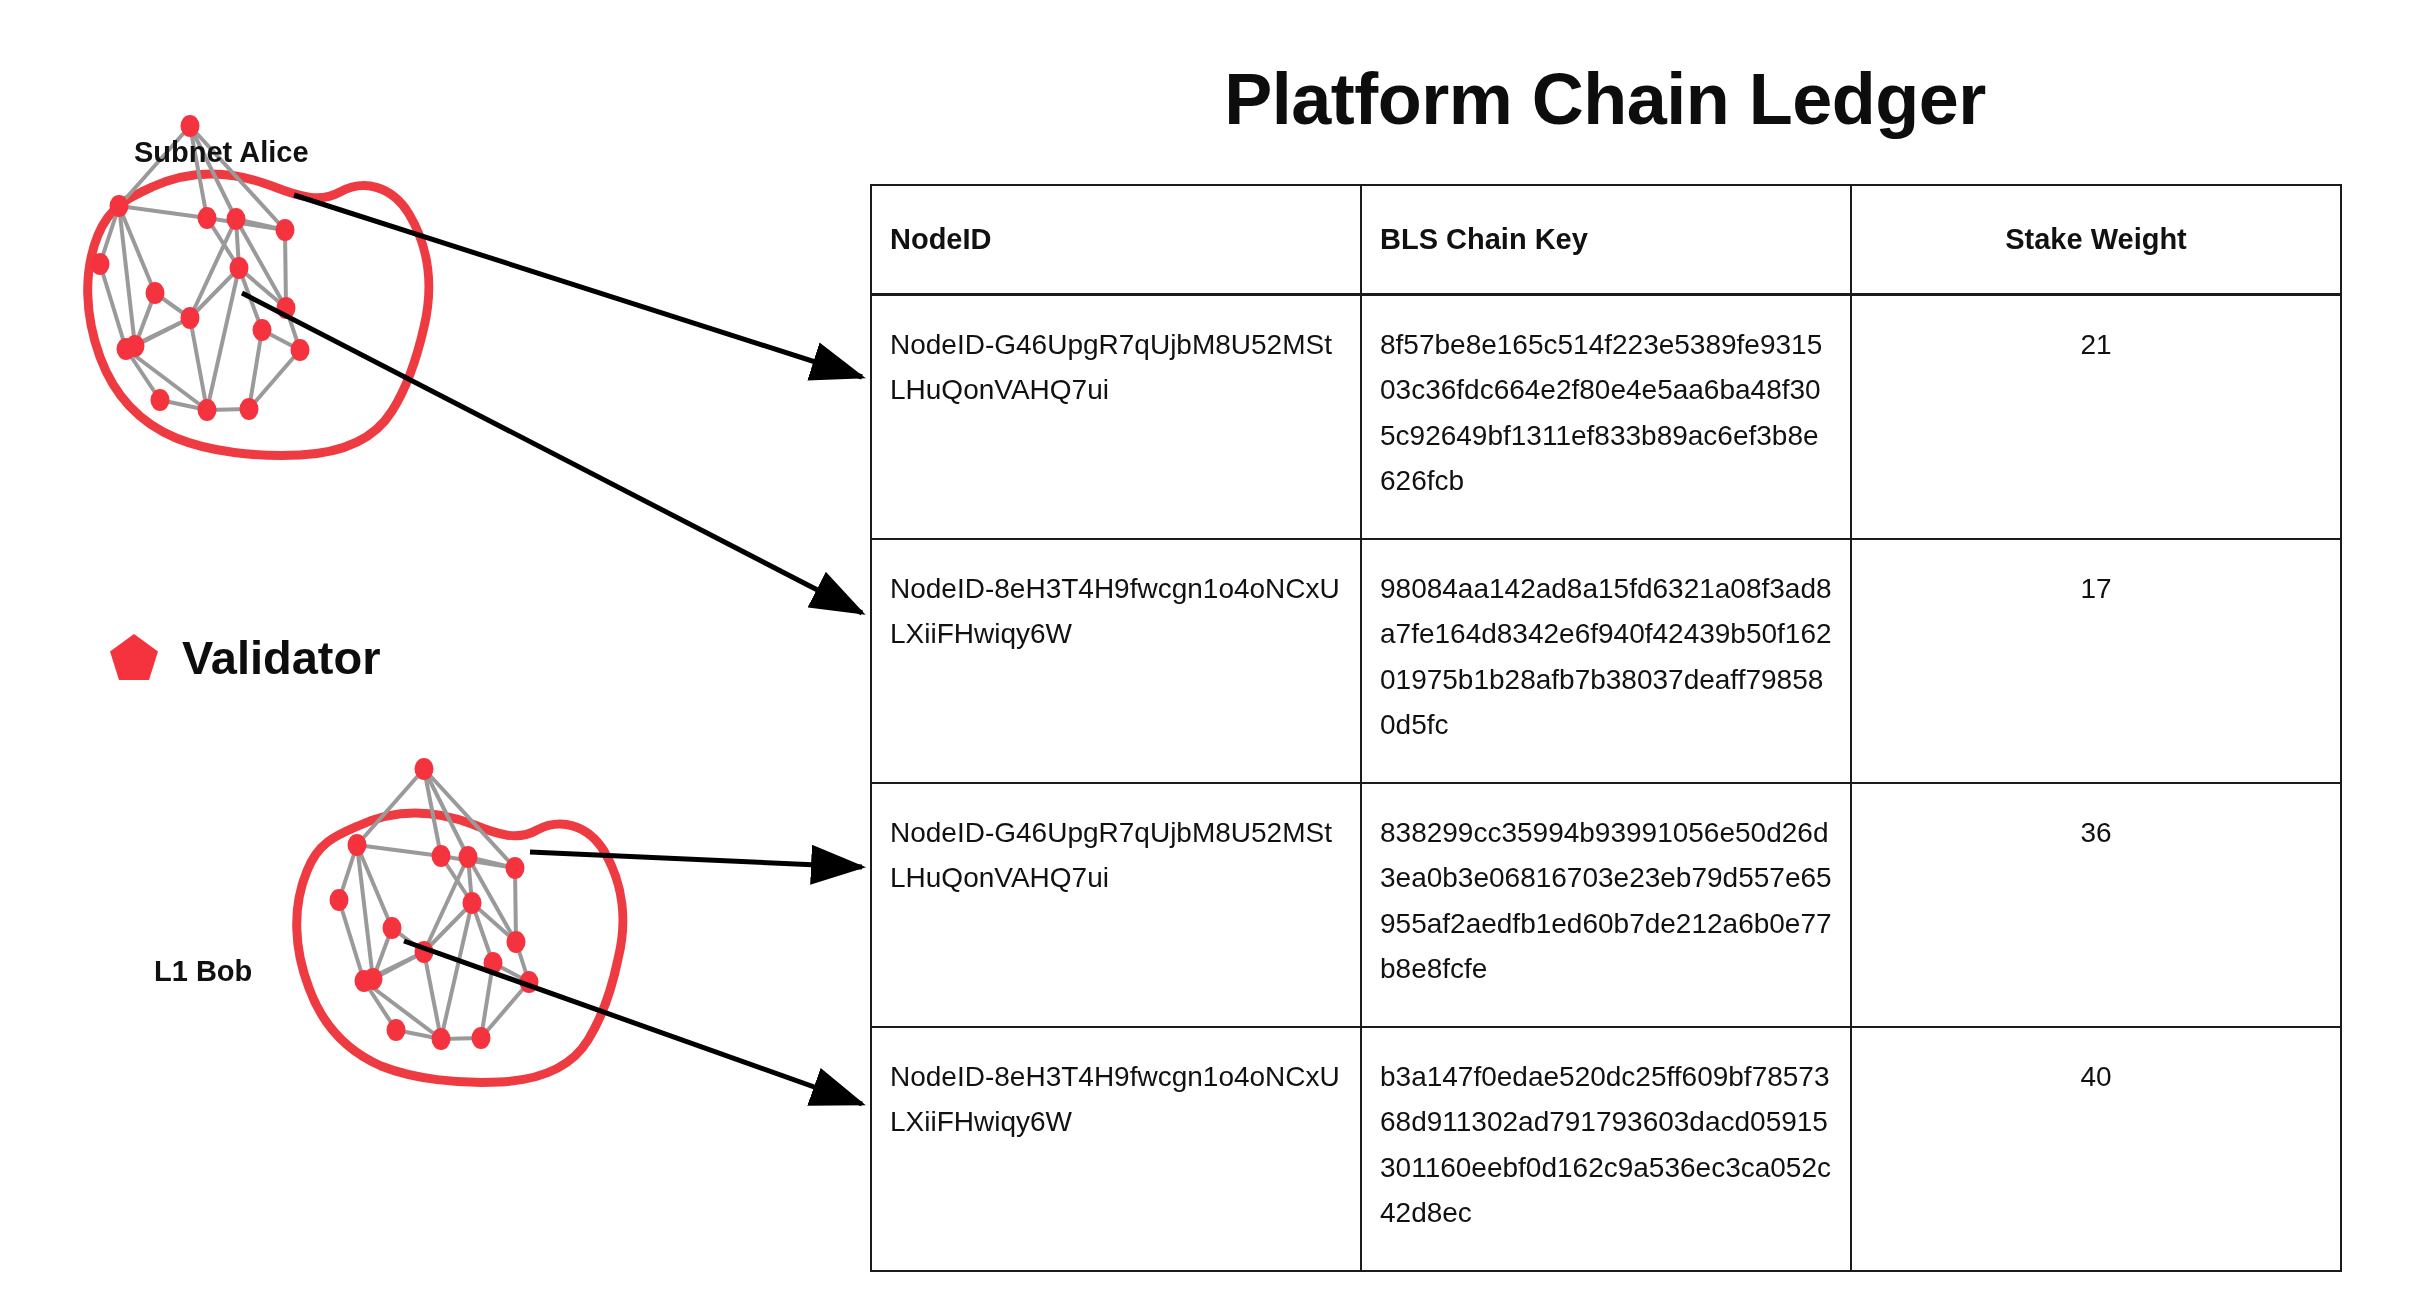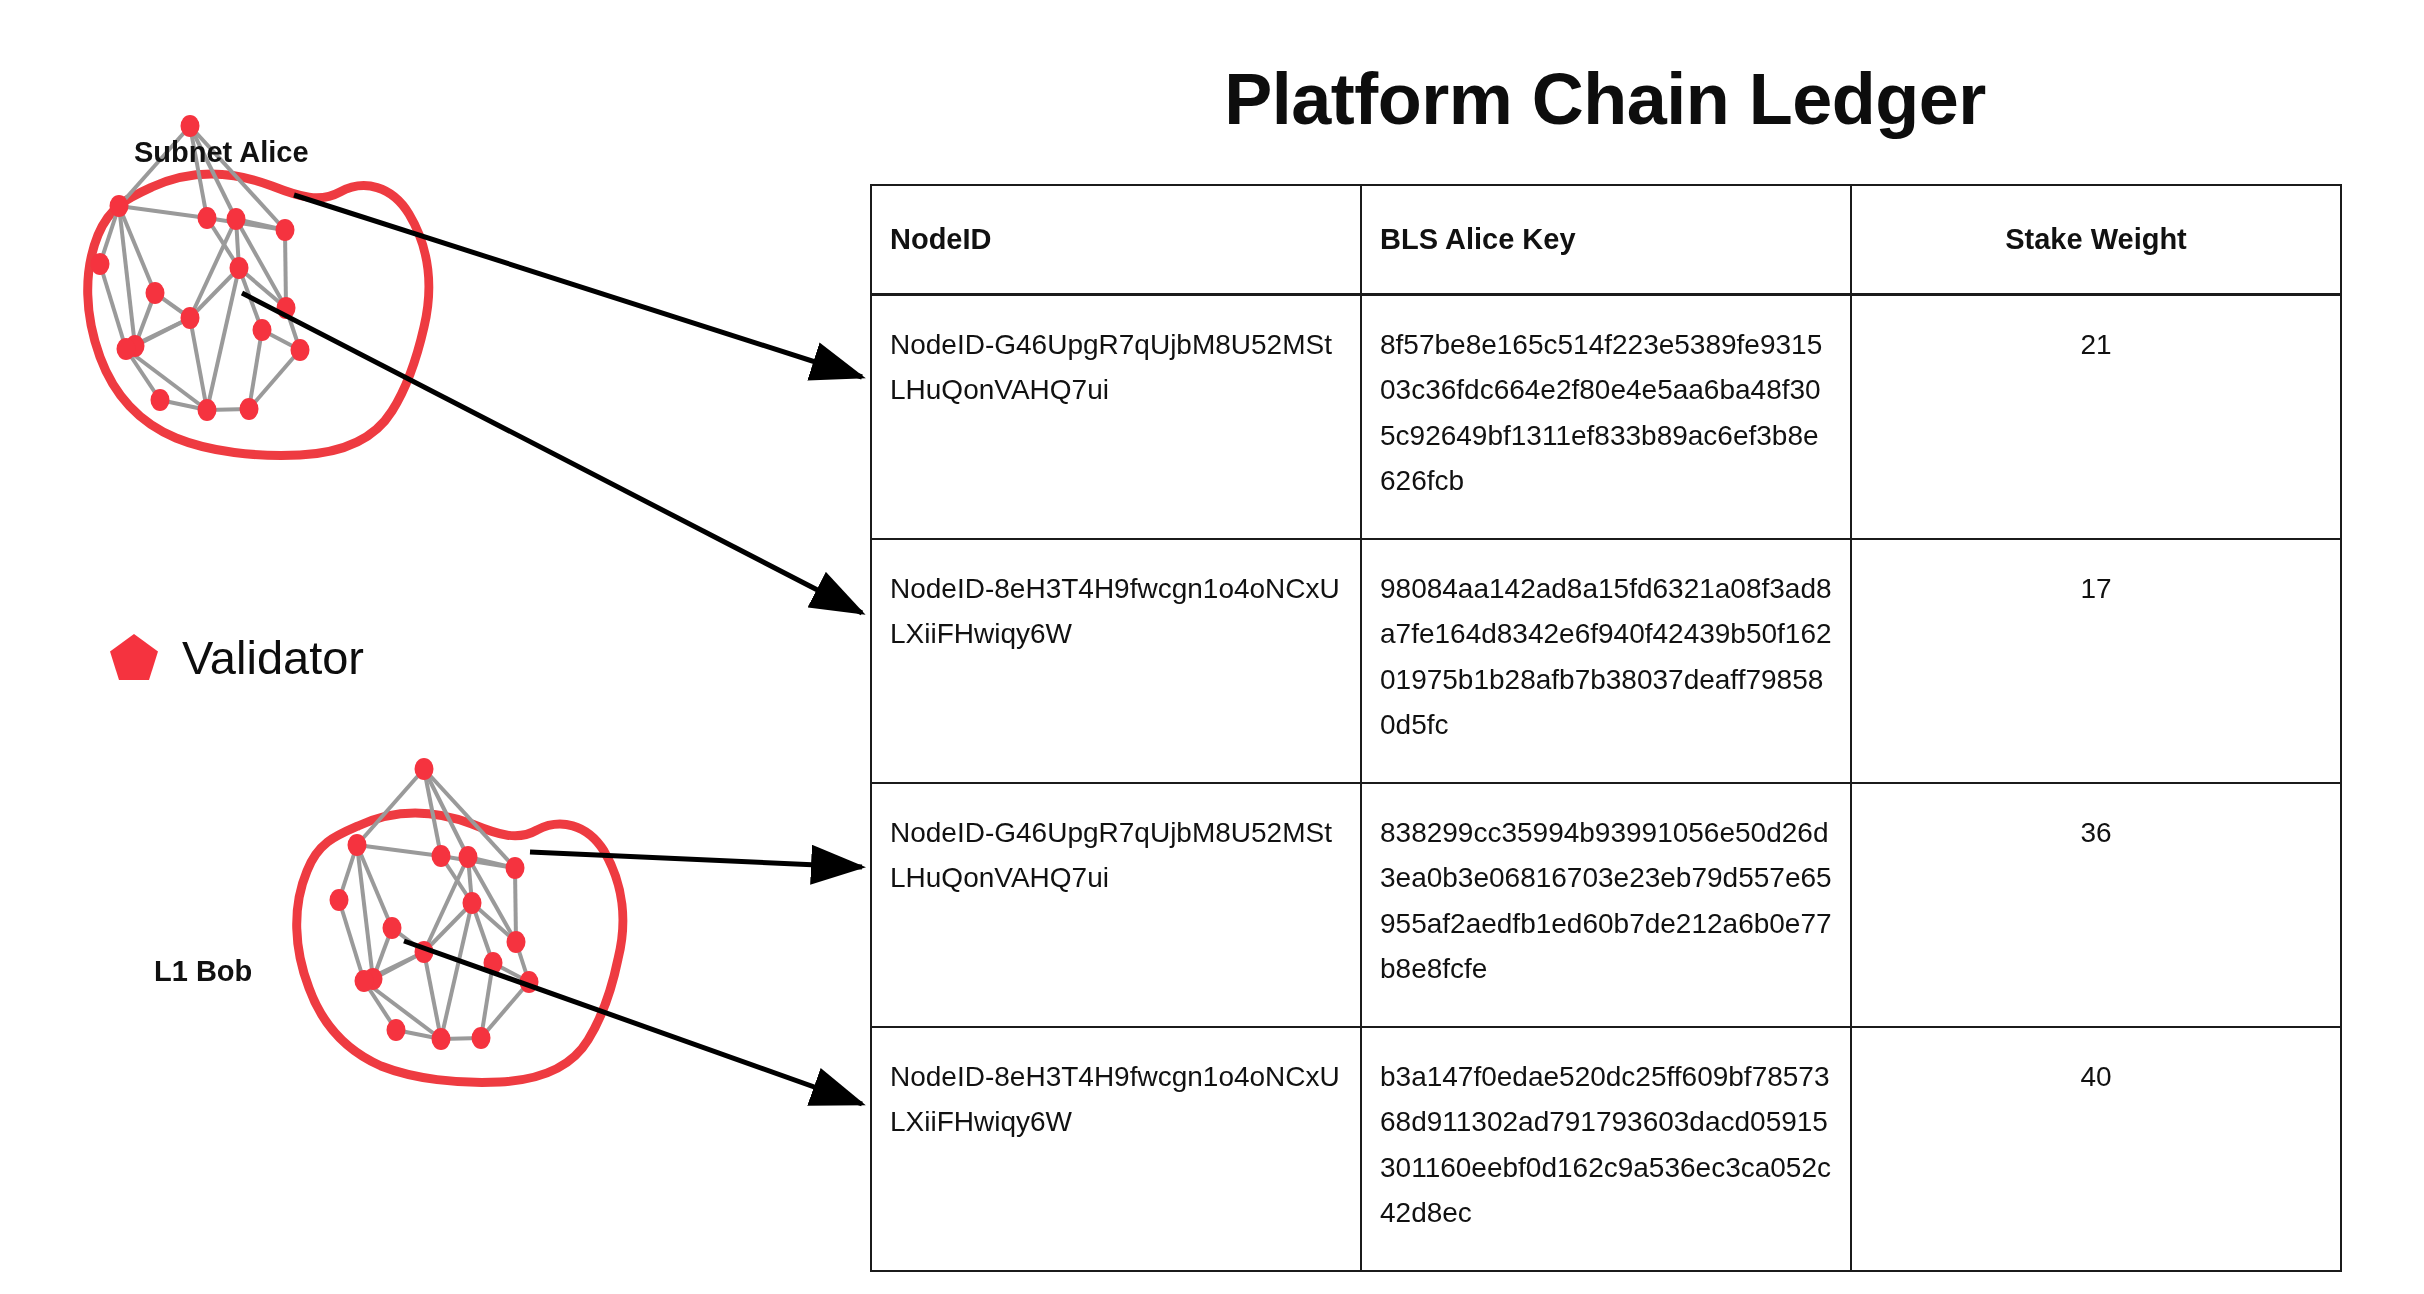--- a/index.html
+++ b/index.html
@@ -46,21 +46,21 @@
   #legend-validator {
     position: absolute;
     left: 108px;
     top: 632px;
     display: flex;
     align-items: center;
     gap: 22px;
   }
   #legend-validator .legend-text {
     font-size: 47px;
-    font-weight: normal;
+    font-weight: bold;
     color: #0d0d0d;
     line-height: 1;
     white-space: nowrap;
   }
 
   
   #diagram-canvas {
     position: absolute;
     left: 0;
     top: 0;
@@ -283,21 +283,21 @@
 
 <table id="ledger-table">
   <colgroup>
     <col class="col-w-nodeid">
     <col class="col-w-bls">
     <col class="col-w-stake">
   </colgroup>
   <thead>
     <tr>
       <th class="col-nodeid">NodeID</th>
-      <th class="col-bls">BLS Alice Key</th>
+      <th class="col-bls">BLS Chain Key</th>
       <th class="col-stake">Stake Weight</th>
     </tr>
   </thead>
   <tbody>
     <tr>
       <td class="cell-nodeid">NodeID-G46UpgR7qUjbM8U52MStLHuQonVAHQ7ui</td>
       <td class="cell-bls">8f57be8e165c514f223e5389fe931503c36fdc664e2f80e4e5aa6ba48f305c92649bf1311ef833b89ac6ef3b8e626fcb</td>
       <td class="cell-stake">21</td>
     </tr>
     <tr>

